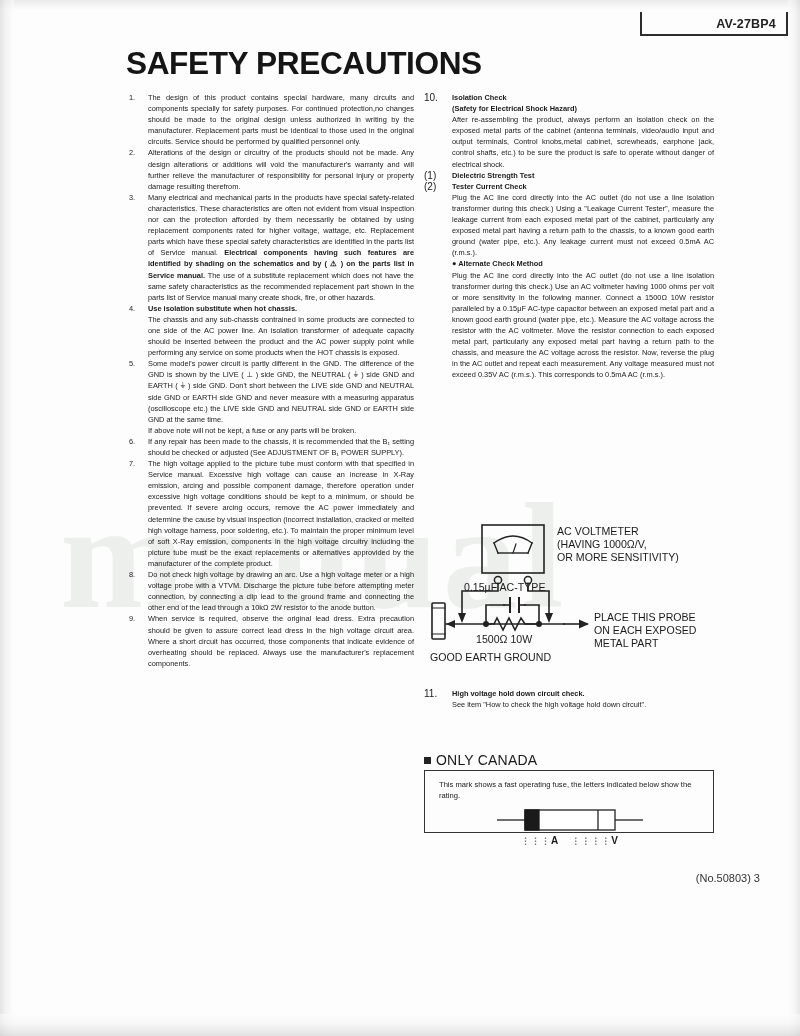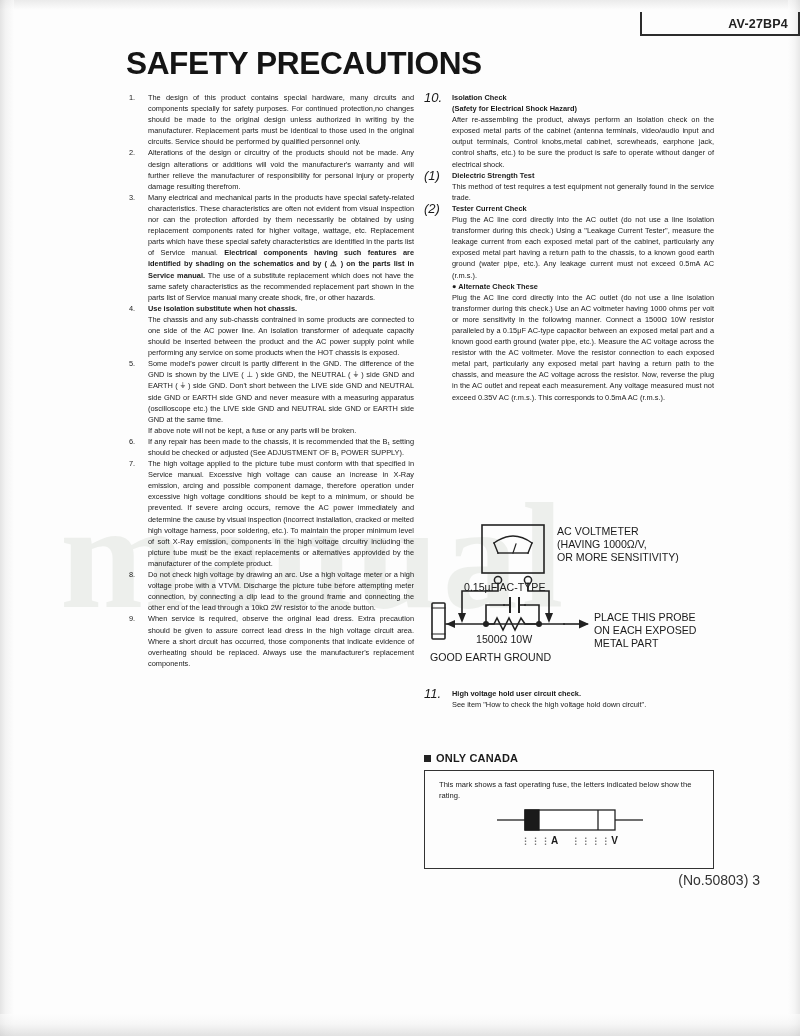--- a/index.html
+++ b/index.html
@@ -38,21 +38,21 @@
     position: absolute; left: 0; bottom: 0; width: 800px; height: 22px;
     background: linear-gradient(to top, #cccccc 0%, #f2f2f2 55%, #fdfdfd 100%);
     opacity: .55;
   }
 
   
   .model-box {
     position: absolute;
     left: 640px;
     top: 12px;
-    width: 160px;
+    width: 148px;
     height: 24px;
     border-right: 2px solid #2c2c2c;
     border-bottom: 2px solid #2c2c2c;
     border-left: 2px solid #2c2c2c;
     box-sizing: border-box;
   }
   .model-box .model-text {
     position: absolute;
     right: 10px;
     bottom: 3px;
@@ -96,23 +96,22 @@
     padding-left: 3px;
     box-sizing: border-box;
     font-size: 7.4px;
     line-height: 11.1px;
   }
   .num-r {
     flex: 0 0 auto;
     width: 28px;
     text-align: left;
     box-sizing: border-box;
-    font-size: 13px;
+    font-size: 10px;
     line-height: 11.1px;
-    font-style: italic;
   }
   .body {
     flex: 1 1 auto;
     text-align: justify;
     text-justify: inter-word;
   }
   .body p { margin: 0; }
   .b { font-weight: bold; }
 
   
@@ -133,39 +132,39 @@
     width: 290px;
     font-size: 7.4px;
     line-height: 11.1px;
   }
 
   
   .canada-head {
     position: absolute;
     left: 424px;
     top: 752px;
-    font-size: 11px;
-    font-weight: bold;
+    font-size: 14px;
+    font-weight: normal;
     letter-spacing: .2px;
     display: flex;
     align-items: center;
     text-align: right;
   }
   .canada-head .sq {
     display: inline-block;
     width: 7px; height: 7px;
     background: #222;
     margin-right: 5px;
   }
   .canada-box {
     position: absolute;
     left: 424px;
     top: 770px;
     width: 290px;
-    height: 99px;
+    height: 63px;
     border: 1px solid #333;
     box-sizing: border-box;
   }
   .canada-text {
     position: absolute;
     left: 14px;
     top: 8px;
     width: 262px;
     font-size: 7.6px;
     line-height: 11.2px;
@@ -192,21 +191,21 @@
     letter-spacing: 1px;
     color: #777;
   }
 
   .footer {
     position: absolute;
     left: 0;
     top: 872px;
     width: 760px;
     text-align: right;
-    font-size: 14px;
+    font-size: 11px;
     color: #333;
   }
 
   
   .watermark {
     position: absolute;
     left: 60px;
     top: 470px;
     width: 700px;
     height: 190px;
@@ -303,29 +302,28 @@
         <div class="body">
           <p class="b">Isolation Check</p>
           <p class="b">(Safety for Electrical Shock Hazard)</p>
           <p>After re-assembling the product, always perform an isolation check on the exposed metal parts of the cabinet (antenna terminals, video/audio input and output terminals, Control knobs,metal cabinet, screwheads, earphone jack, control shafts, etc.) to be sure the product is safe to operate without danger of electrical shock.</p>
         </div>
       </div>
       <div class="item">
         <div class="num-r">(1)</div>
         <div class="body">
           <p class="b">Dielectric Strength Test</p>
-          <p>This method of test requires a test equipment not generally found in the service trade.</p>
         </div>
       </div>
       <div class="item">
         <div class="num-r">(2)</div>
         <div class="body">
           <p class="b">Tester Current Check</p>
           <p>Plug the AC line cord directly into the AC outlet (do not use a line isolation transformer during this check.) Using a "Leakage Current Tester", measure the leakage current from each exposed metal part of the cabinet, particularly any exposed metal part having a return path to the chassis, to a known good earth ground (water pipe, etc.). Any leakage current must not exceed 0.5mA AC (r.m.s.).</p>
-          <p class="b">● Alternate Check These</p>
+          <p class="b">● Alternate Check Method</p>
           <p>Plug the AC line cord directly into the AC outlet (do not use a line isolation transformer during this check.) Use an AC voltmeter having 1000 ohms per volt or more sensitivity in the following manner. Connect a 1500Ω 10W resistor paralleled by a 0.15μF AC-type capacitor between an exposed metal part and a known good earth ground (water pipe, etc.). Measure the AC voltage across the resistor with the AC voltmeter. Move the resistor connection to each exposed metal part, particularly any exposed metal part having a return path to the chassis, and measure the AC voltage across the resistor. Now, reverse the plug in the AC outlet and repeat each measurement. Any voltage measured must not exceed 0.35V AC (r.m.s.).  This corresponds to 0.5mA AC (r.m.s.).</p>
         </div>
       </div>
     </div>
 
   <div class="circuit">
     <svg width="300" height="160" viewBox="0 0 300 160" xmlns="http://www.w3.org/2000/svg">
       <g stroke="#222" stroke-width="1.6" fill="none" stroke-linecap="square">
 
         <rect x="58" y="6" width="62" height="48"></rect>
@@ -380,21 +378,21 @@
         <text x="170" y="115">ON EACH EXPOSED</text>
         <text x="170" y="128">METAL PART</text>
       </g>
     </svg>
   </div>
 
   <div class="item11">
     <div class="item">
       <div class="num-r">11.</div>
       <div class="body">
-        <p class="b">High voltage hold user circuit check.</p>
+        <p class="b">High voltage hold down circuit check.</p>
         <p>See item "How to check the high voltage hold down circuit".</p>
       </div>
     </div>
   </div>
 
   <div class="canada-head">
     <span class="sq"></span>
     <span>ONLY CANADA</span>
   </div>
 

